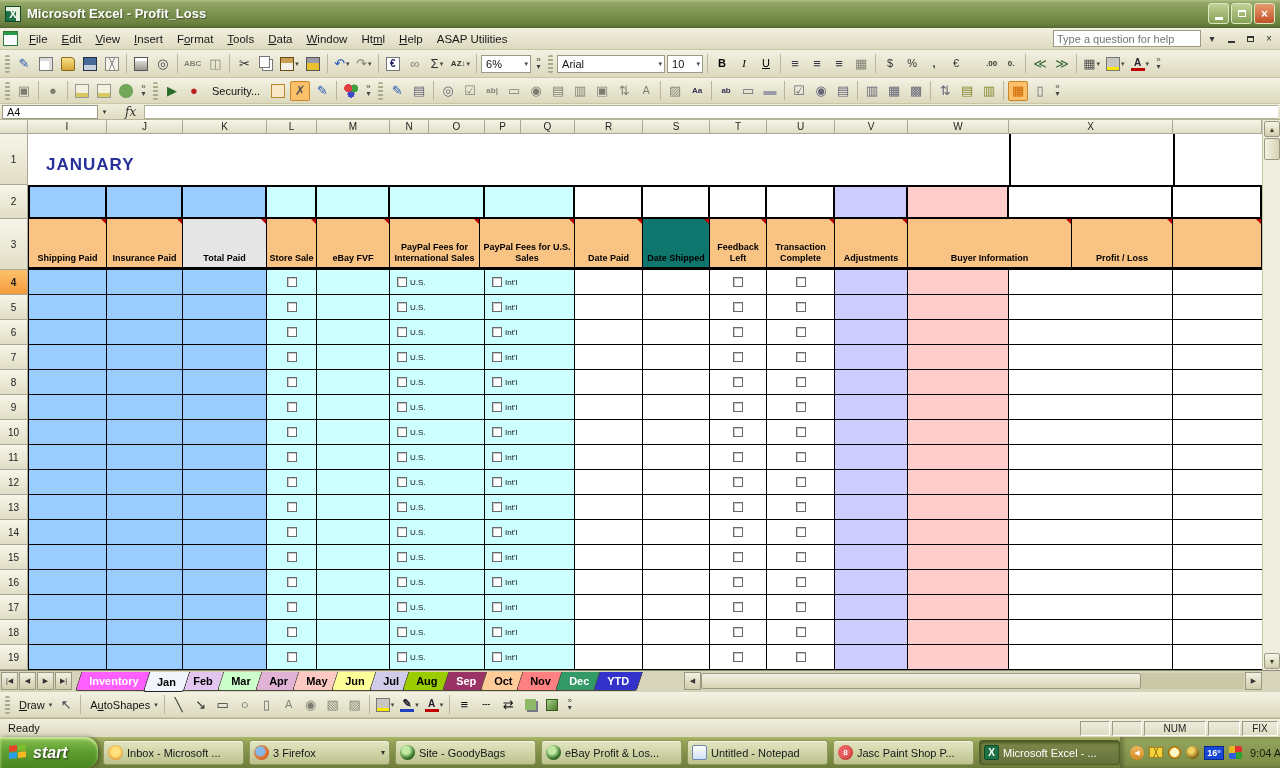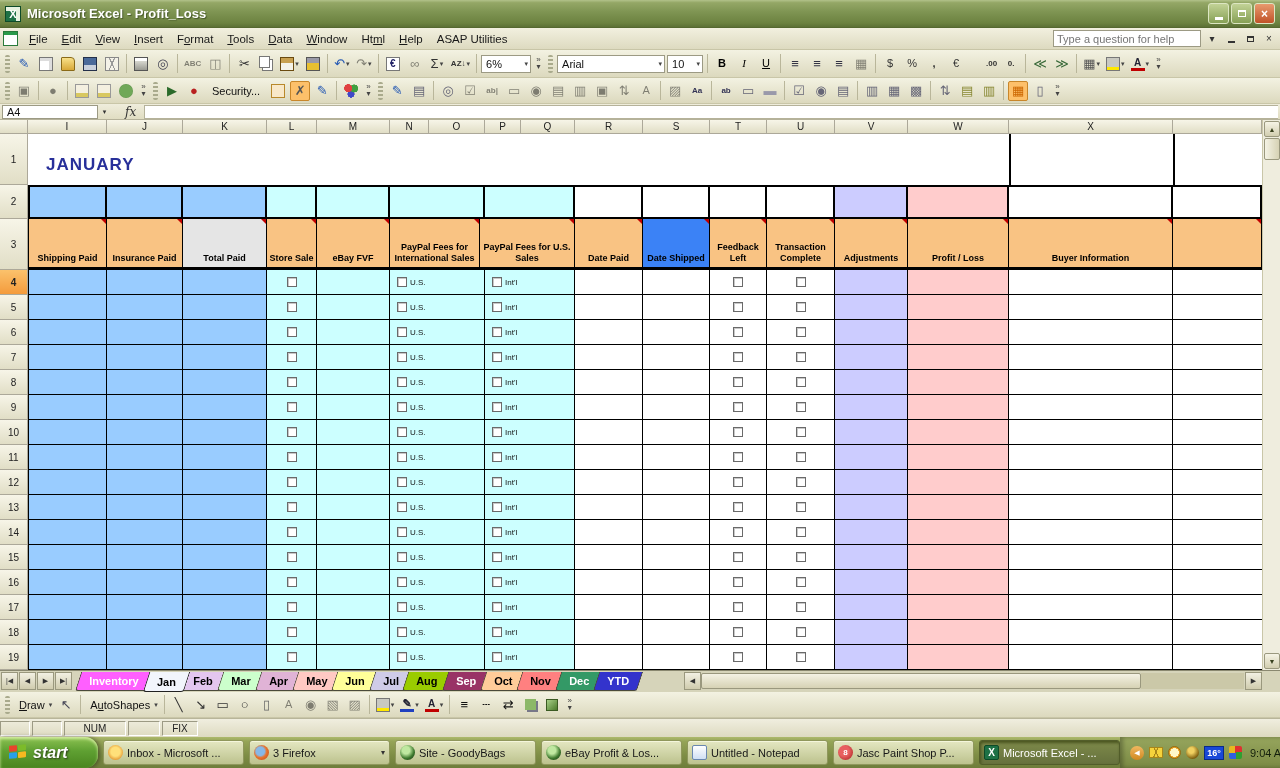--- a/index.html
+++ b/index.html
@@ -598,42 +598,42 @@
             <span class="cmt"></span>
           </span>
           <span class="gcell" style="width: 95px; background: rgb(249, 195, 131);">
             <span class="htext">PayPal Fees for U.S. Sales</span>
             <span class="cmt"></span>
           </span>
           <span class="gcell" style="width: 68px; background: rgb(249, 195, 131);">
             <span class="htext">Date Paid</span>
             <span class="cmt"></span>
           </span>
-          <span class="gcell" style="width: 67px; background: #3b82f6;">
+          <span class="gcell" style="width: 67px; background: #0f766e;">
             <span class="htext">Date Shipped</span>
             <span class="cmt"></span>
           </span>
           <span class="gcell" style="width: 57px; background: rgb(249, 195, 131);">
             <span class="htext">Feedback Left</span>
             <span class="cmt"></span>
           </span>
           <span class="gcell" style="width: 68px; background: rgb(249, 195, 131);">
             <span class="htext">Transaction Complete</span>
             <span class="cmt"></span>
           </span>
           <span class="gcell" style="width: 73px; background: rgb(249, 195, 131);">
             <span class="htext">Adjustments</span>
             <span class="cmt"></span>
           </span>
+          <span class="gcell" style="width: 164px; background: rgb(249, 195, 131);">
+            <span class="htext">Buyer Information</span>
+            <span class="cmt"></span>
+          </span>
           <span class="gcell" style="width: 101px; background: rgb(249, 195, 131);">
             <span class="htext">Profit / Loss</span>
-            <span class="cmt"></span>
-          </span>
-          <span class="gcell" style="width: 164px; background: rgb(249, 195, 131);">
-            <span class="htext">Buyer Information</span>
             <span class="cmt"></span>
           </span>
           <span class="gcell" style="width: 89px; background: rgb(249, 195, 131);">
             <span class="cmt"></span>
           </span>
         </div>
         <div class="grow datarow">
           <span class="gcell" style="width: 79px; background: rgb(153, 204, 255);"></span>
           <span class="gcell" style="width: 76px; background: rgb(153, 204, 255);"></span>
           <span class="gcell" style="width: 84px; background: rgb(153, 204, 255);"></span>
@@ -1233,20 +1233,21 @@
           <span class="i-shadow"></span>
         </span>
         <span class="tbtn">
           <span class="i-3d"></span>
         </span>
       </span>
     <span class="chev">»<span>▾</span></span>
   </div>
 
   <div id="statusbar" class="abs">
+    <span id="ready">Ready</span>
     <span id="spanels" class="iconrow">
         <span class="spanel" style="width: 30px;"></span>
         <span class="spanel" style="width: 30px;"></span>
         <span class="spanel" style="width: 62px;">NUM</span>
         <span class="spanel" style="width: 32px;"></span>
         <span class="spanel" style="width: 36px;">FIX</span>
       </span>
   </div>
 
   <div id="taskbar" class="abs">

